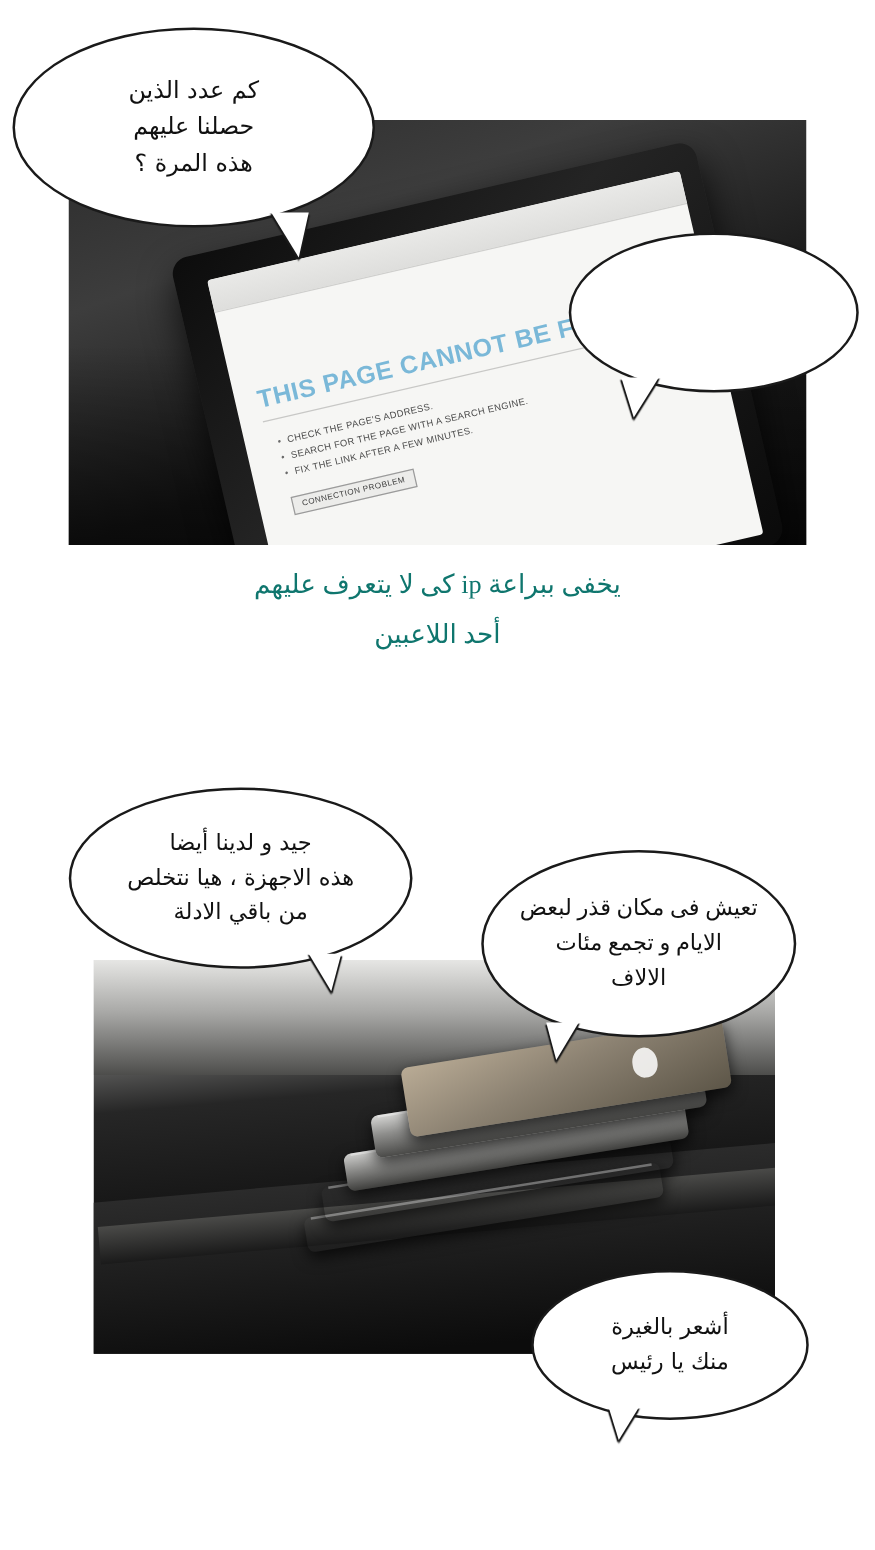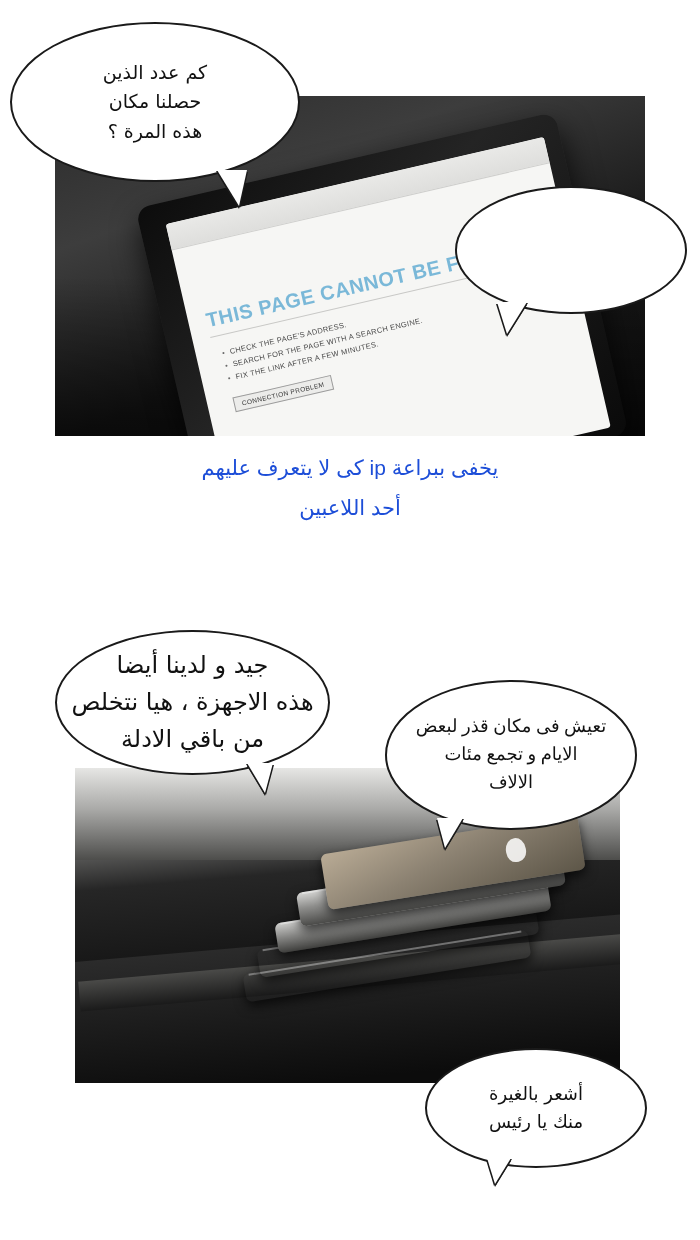--- a/index.html
+++ b/index.html
@@ -234,21 +234,21 @@
     left: 40px; bottom: -22px;
     border-left: 10px solid transparent;
     border-right: 20px solid transparent;
     border-top: 32px solid #ffffff;
     filter: drop-shadow(-1px 2px 0 #1a1a1a) drop-shadow(1px 1px 0 #1a1a1a);
   }
 
   #bubble3 {
     left: 55px; top: 630px;
     width: 275px; height: 145px;
-    font-size: 24px;
+    font-size: 18px;
   }
   #bubble3 .tail {
     left: 190px; bottom: -20px;
     border-left: 18px solid transparent;
     border-right: 8px solid transparent;
     border-top: 30px solid #ffffff;
     filter: drop-shadow(1px 2px 0 #1a1a1a) drop-shadow(-1px 1px 0 #1a1a1a);
   }
 
   #bubble4 {
@@ -259,44 +259,44 @@
   }
   #bubble4 .tail {
     left: 50px; bottom: -20px;
     border-left: 8px solid transparent;
     border-right: 18px solid transparent;
     border-top: 30px solid #ffffff;
     filter: drop-shadow(-1px 2px 0 #1a1a1a) drop-shadow(1px 1px 0 #1a1a1a);
   }
 
   #bubble5 {
-    left: 425px; top: 1048px;
+    left: 425px; top: 1016px;
     width: 222px; height: 120px;
     font-size: 18px;
   }
   #bubble5 .tail {
     left: 60px; bottom: -18px;
     border-left: 8px solid transparent;
     border-right: 16px solid transparent;
     border-top: 26px solid #ffffff;
     filter: drop-shadow(-1px 2px 0 #1a1a1a) drop-shadow(1px 1px 0 #1a1a1a);
   }
 
   
   .caption {
     position: absolute;
     left: 0;
     top: 448px;
     width: 700px;
     text-align: center;
     direction: rtl;
-    font-family: Liberation Sans, sans-serif;
+    font-family: Liberation Serif, serif;
     font-size: 21px;
     line-height: 1.9;
-    color: #1d4ed8;
+    color: #0f766e;
     white-space: pre-line;
   }
 </style>
 </head>
 <body>
 
 <div class="page">
 
   <div class="panel1">
     <div class="desk-shadow"></div>
@@ -311,21 +311,21 @@
           <li>SEARCH FOR THE PAGE WITH A SEARCH ENGINE.</li>
           <li>FIX THE LINK AFTER A FEW MINUTES.</li>
         </ul>
         <div class="screen-button">CONNECTION PROBLEM</div>
       </div>
     </div>
   </div>
 
   <div class="bubble" id="bubble1">
     <span class="txt">كم عدد الذين
-حصلنا مكان
+حصلنا عليهم
 هذه المرة ؟</span>
     <span class="tail"></span>
   </div>
 
   <div class="bubble" id="bubble2">
     <span class="tail"></span>
   </div>
 
   <div class="caption">يخفى ببراعة ip كى لا يتعرف عليهم
 أحد اللاعبين</div>

